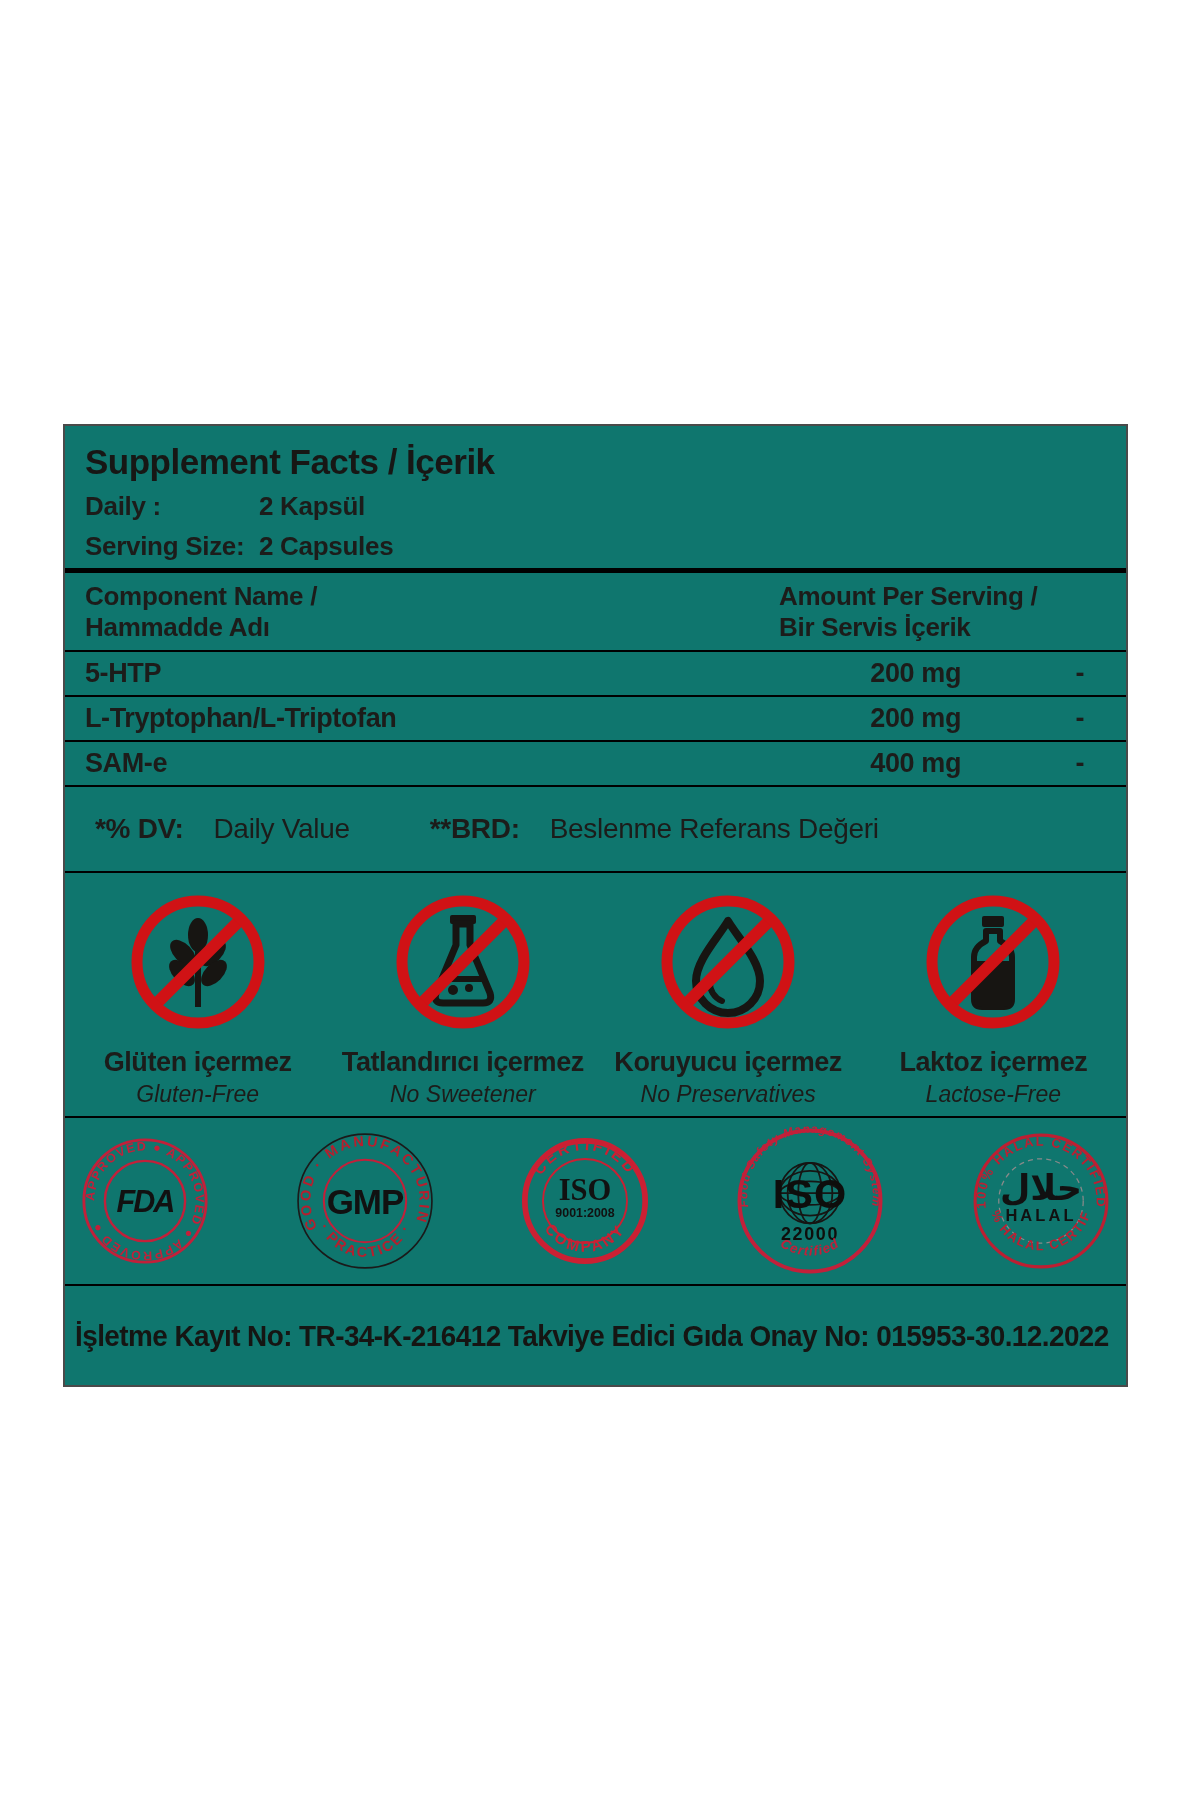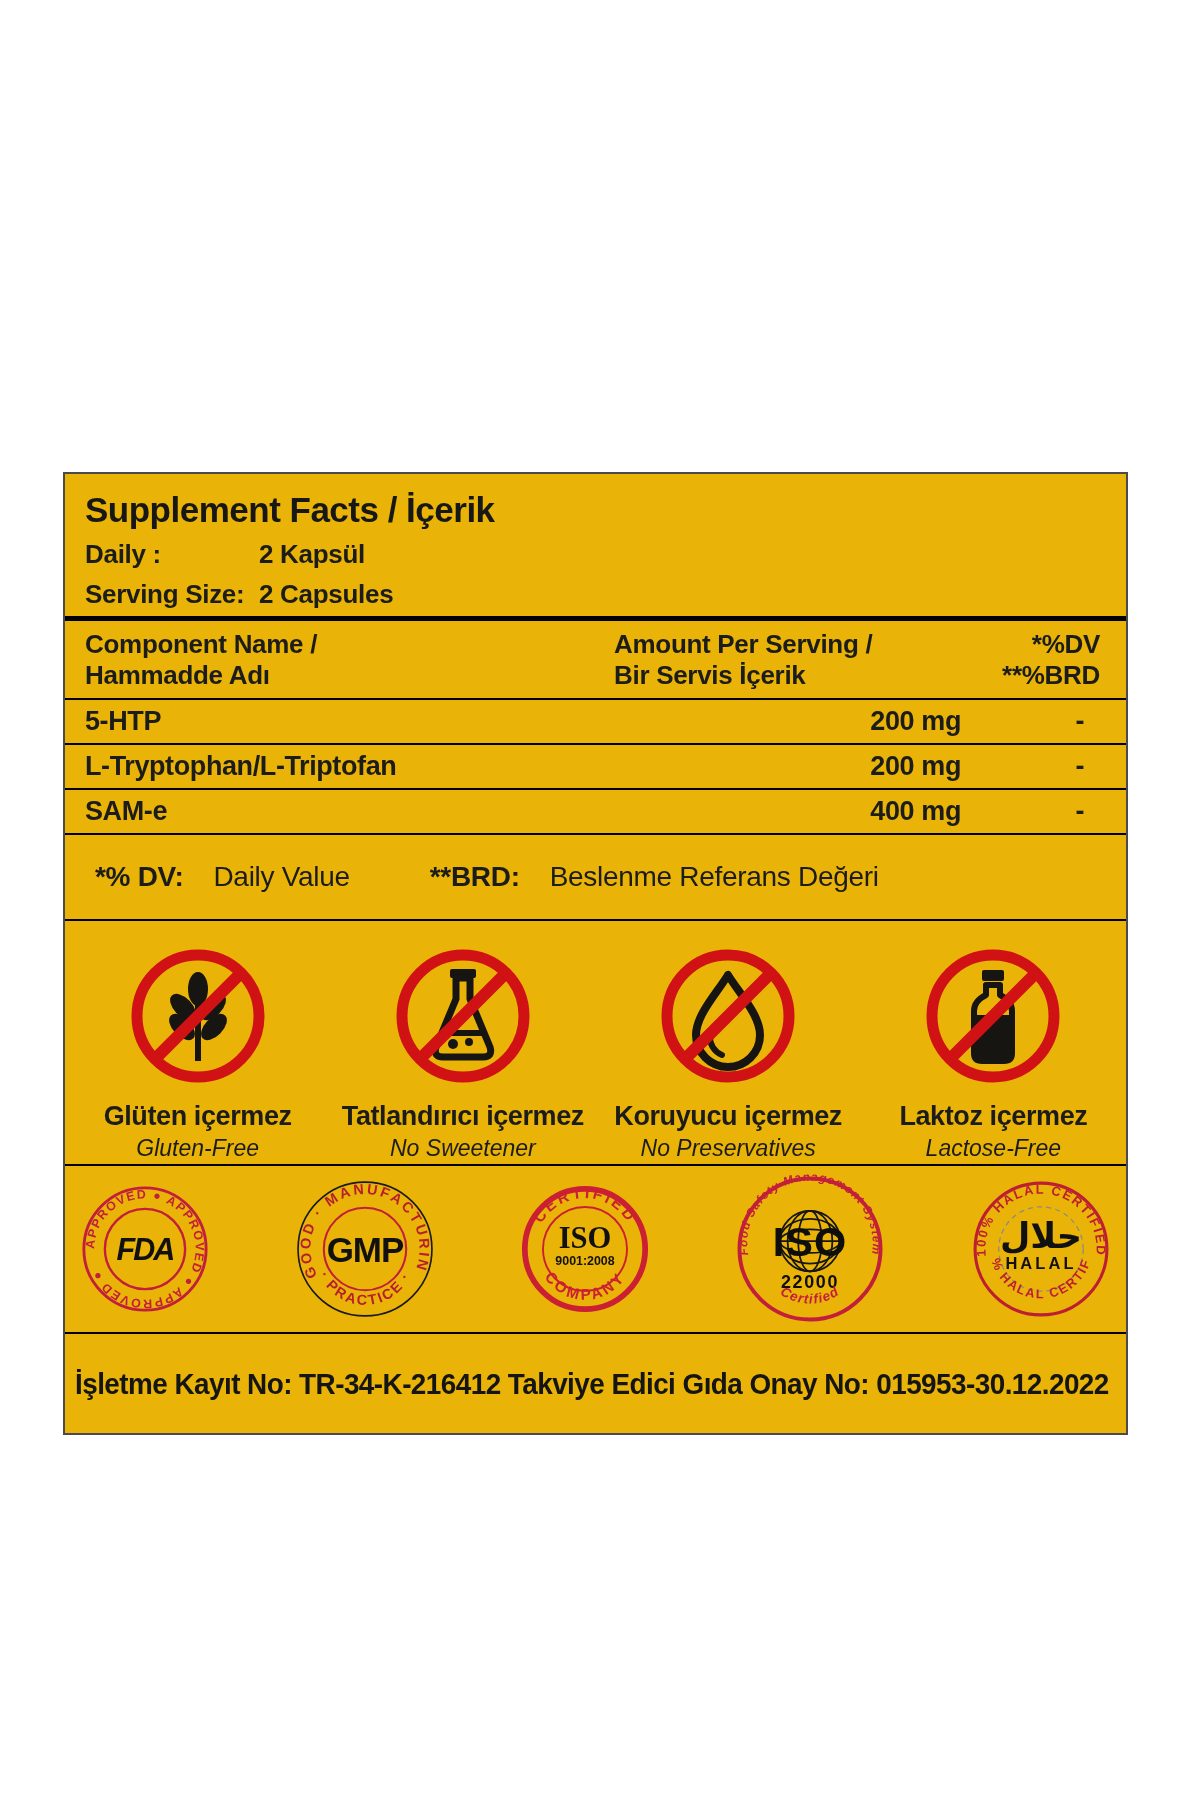--- a/index.html
+++ b/index.html
@@ -6,21 +6,21 @@
   body{
     width:1200px;height:1800px;background:#ffffff;
     font-family:"Liberation Sans", sans-serif;
     color:#1c1c1a;
     position:relative;
   }
   .sheet{position:absolute;inset:0;background:#fff;}
   .label-box{
     position:absolute;left:63px;top:424px;width:1065px;height:963px;
     border:2px solid #4a4a4a;box-sizing:border-box;
-    display:flex;flex-direction:column;background:#eab308;margin-top:48px;
+    display:flex;flex-direction:column;background:#0f766e;
   }
   
   .head{flex:0 0 142px;box-sizing:border-box;padding:16px 0 0 20px;}
   .title{font-size:35px;font-weight:bold;letter-spacing:-0.5px;color:#171715;}
   .serv-row{display:flex;font-size:26px;font-weight:600;margin-top:9px;letter-spacing:-0.3px;}
   .serv-row .lab{width:174px;}
   
   .thead{
     flex:0 0 84px;box-sizing:border-box;
     border-top:5px solid #000;border-bottom:2px solid #000;
@@ -42,21 +42,21 @@
   .footnote{
     flex:0 0 86px;box-sizing:border-box;border-bottom:2px solid #000;
     display:flex;align-items:center;padding-left:30px;font-size:28px;letter-spacing:-0.3px;gap:9px;
   }
   .footnote b{font-weight:bold;}
   .footnote .gap-s{width:12px;}
   .footnote .gap-l{width:62px;}
   
   .icons-row{
     flex:0 0 245px;box-sizing:border-box;border-bottom:2px solid #000;
-    display:flex;align-items:flex-start;padding-top:22px;
+    display:flex;align-items:flex-start;padding-top:16px;
   }
   .icon-col{flex:1 1 0;display:flex;flex-direction:column;align-items:center;}
   .icon-col svg{display:block;}
   .icon-tr{font-size:27px;font-weight:bold;letter-spacing:-0.4px;margin-top:12px;}
   .icon-en{font-size:23px;font-style:italic;margin-top:3px;}
   
   .badges-row{
     flex:0 0 168px;box-sizing:border-box;border-bottom:2px solid #000;
     display:flex;align-items:center;justify-content:space-between;padding:0 16px;
   }
@@ -88,24 +88,20 @@
     </div>
 
     <div class="thead">
       <div class="col-name">
         <div>Component Name /</div>
         <div>Hammadde Adı</div>
       </div>
       <div class="col-amt">
         <div>Amount Per Serving /</div>
         <div>Bir Servis İçerik</div>
-      </div>
-      <div class="col-dv">
-        <div>*%DV</div>
-        <div>**%BRD</div>
       </div>
     </div>
 
     <div class="trow">
       <span class="col-name">5-HTP</span>
       <span class="col-amt">200 mg</span>
       <span class="col-dv">-</span>
     </div>
     <div class="trow">
       <span class="col-name">L-Tryptophan/L-Triptofan</span>

